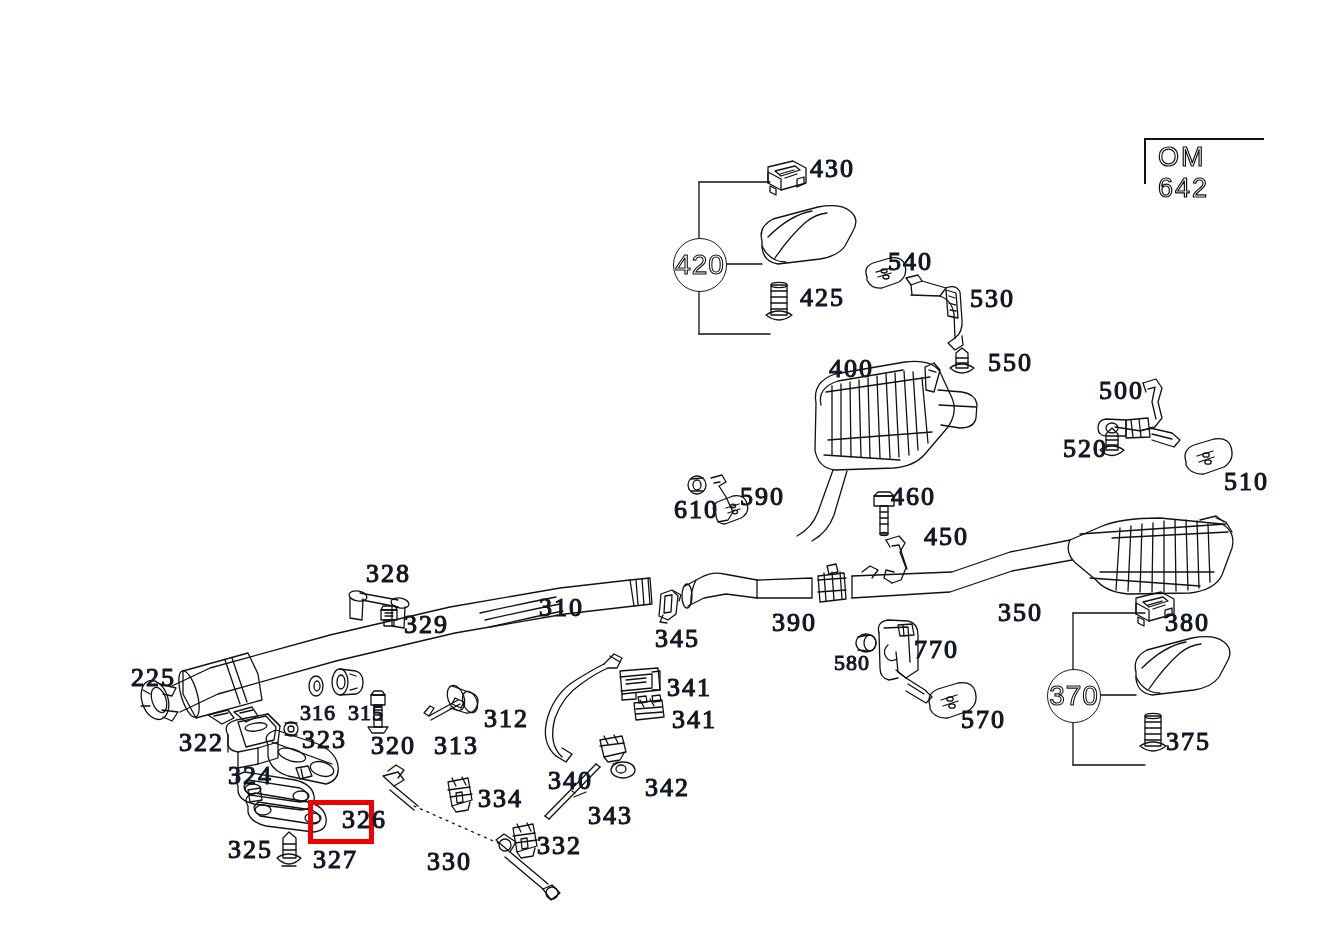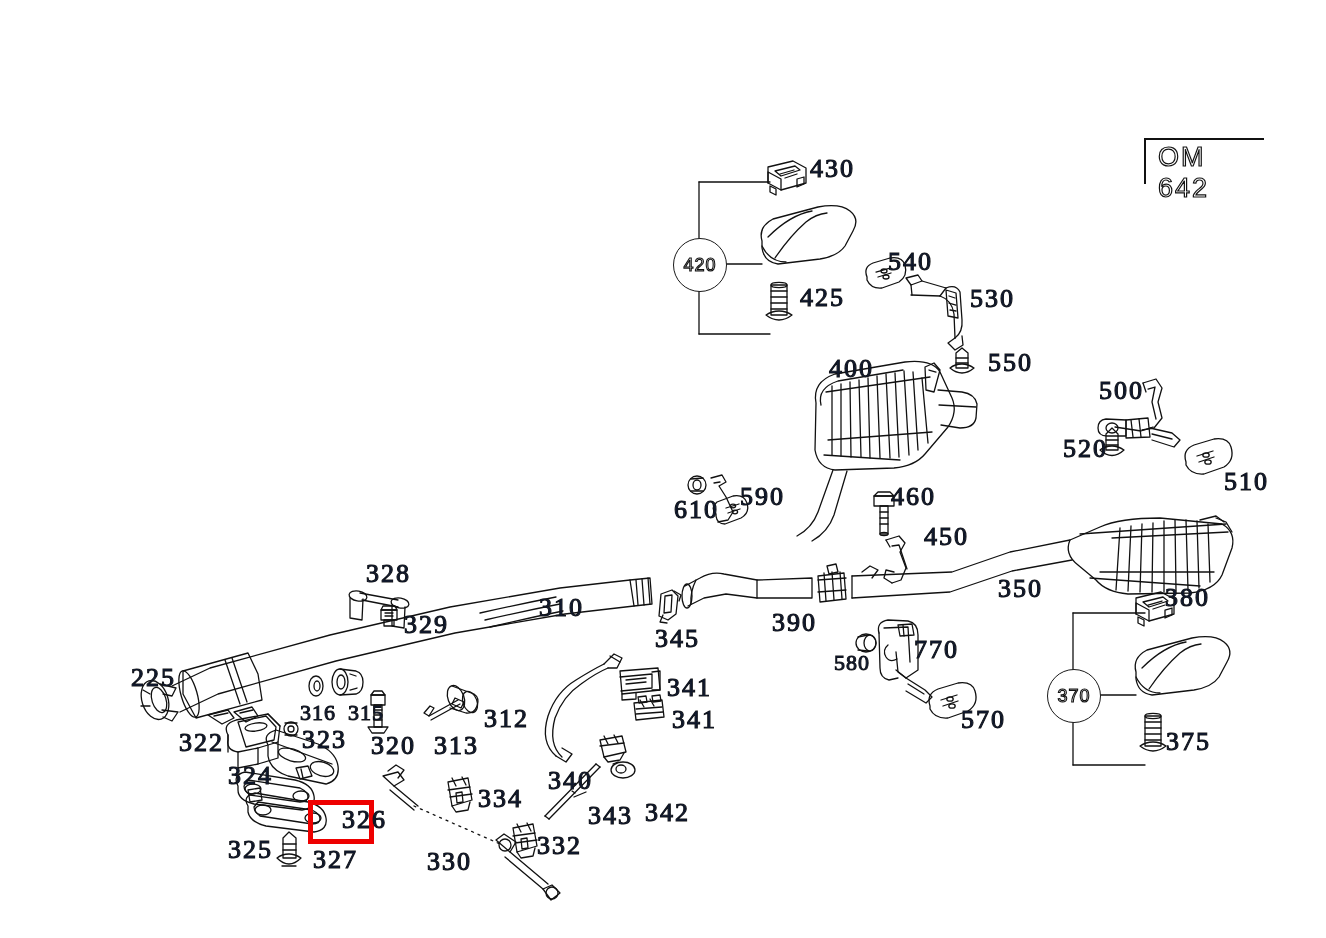--- a/index.html
+++ b/index.html
@@ -14,21 +14,21 @@
        color:#0f172a;
        -webkit-text-stroke:1.1px #111;
        paint-order:stroke fill;
        white-space:nowrap;user-select:none;}
   .lbl.sm{font-size:22px;-webkit-text-stroke:1px #111;letter-spacing:1px;}
 
   
   .circ{position:absolute;width:52px;height:52px;border:1.4px solid #1a1a1a;
         border-radius:50%;background:#fff;
         display:flex;align-items:center;justify-content:center;}
-  .circ span{font-size:18px;letter-spacing:1px;color:#fff;
+  .circ span{font-size:28px;letter-spacing:1px;color:#fff;
              -webkit-text-stroke:1.1px #111;}
 
   
   #hl{position:absolute;border:5px solid #ee0000;background:transparent;}
   #hl .lbl{position:static;padding-left:23px;}
 
   
   #omcode{position:absolute;}
   #omcode .om-txt{position:absolute;left:14px;top:2px;font-size:27px;
       letter-spacing:2px;color:#fff;-webkit-text-stroke:1.2px #111;}
@@ -510,42 +510,42 @@
   <div class="lbl" style="left:1224px;top:469px;">510</div>
   <div class="lbl" style="left:674px;top:497px;">610</div>
   <div class="lbl" style="left:740px;top:484px;">590</div>
   <div class="lbl" style="left:891px;top:484px;">460</div>
   <div class="lbl" style="left:924px;top:524px;">450</div>
   <div class="lbl" style="left:366px;top:561px;">328</div>
   <div class="lbl" style="left:404px;top:612px;">329</div>
   <div class="lbl" style="left:539px;top:595px;">310</div>
   <div class="lbl" style="left:655px;top:626px;">345</div>
   <div class="lbl" style="left:772px;top:610px;">390</div>
-  <div class="lbl" style="left:998px;top:576px;">350</div>
-  <div class="lbl" style="left:1165px;top:585px;">380</div>
+  <div class="lbl" style="left:998px;top:600px;">350</div>
+  <div class="lbl" style="left:1165px;top:610px;">380</div>
   <div class="lbl" style="left:914px;top:637px;">770</div>
   <div class="lbl sm" style="left:834px;top:650px;">580</div>
   <div class="lbl" style="left:961px;top:707px;">570</div>
   <div class="lbl" style="left:1166px;top:729px;">375</div>
   <div class="lbl" style="left:131px;top:665px;">225</div>
   <div class="lbl sm" style="left:300px;top:700px;">316</div>
   <div class="lbl sm" style="left:340px;top:700px;margin-left:8px;">315</div>
   <div class="lbl" style="left:302px;top:727px;">323</div>
   <div class="lbl" style="left:371px;top:733px;">320</div>
   <div class="lbl" style="left:434px;top:733px;">313</div>
   <div class="lbl" style="left:484px;top:706px;">312</div>
   <div class="lbl" style="left:179px;top:730px;">322</div>
   <div class="lbl" style="left:228px;top:763px;">324</div>
   <div class="lbl" style="left:228px;top:821px;margin-top:16px;">325</div>
   <div class="lbl" style="left:313px;top:847px;">327</div>
   <div class="lbl" style="left:667px;top:675px;">341</div>
   <div class="lbl" style="left:672px;top:707px;">341</div>
   <div class="lbl" style="left:548px;top:768px;">340</div>
   <div class="lbl" style="left:478px;top:786px;">334</div>
-  <div class="lbl" style="left:645px;top:800px;text-align:right;">342</div>
+  <div class="lbl" style="left:645px;top:775px;text-align:right;">342</div>
   <div class="lbl" style="left:588px;top:803px;">343</div>
   <div class="lbl" style="left:537px;top:833px;">332</div>
   <div class="lbl" style="left:427px;top:849px;">330</div>
 
   <div id="hl" style="left:308px;top:800px;width:56px;height:34px;">
     <div class="lbl" style="left:6px;top:2px;position:absolute;">326</div>
   </div>
 
 </div>
 

